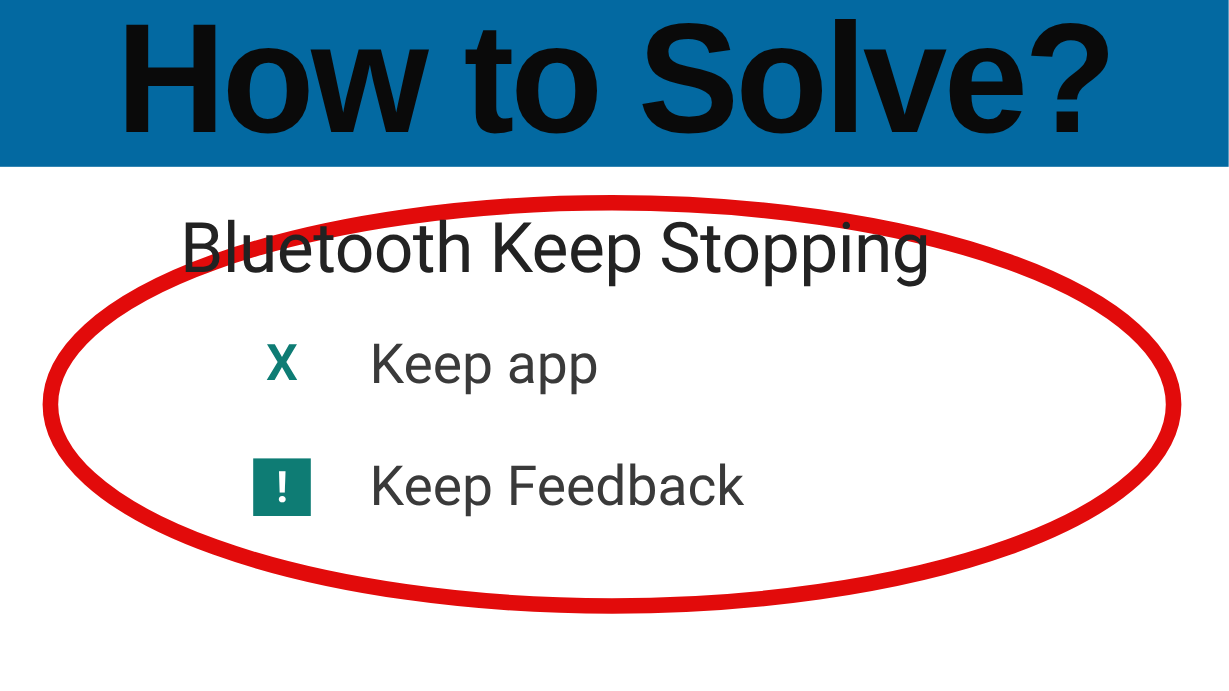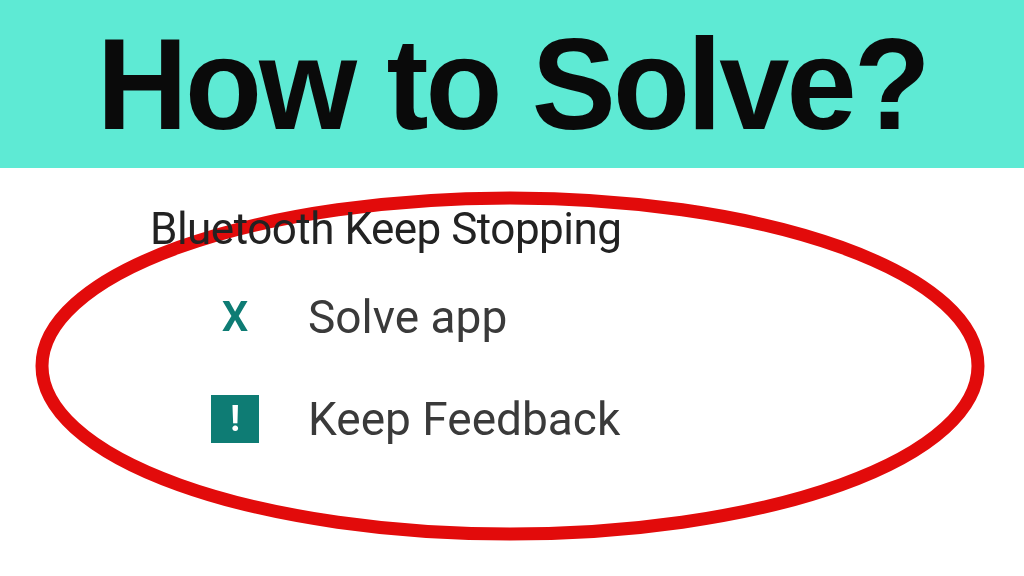--- a/index.html
+++ b/index.html
@@ -3,25 +3,25 @@
 <meta charset="utf-8">
 <style>
   * { box-sizing: border-box; margin: 0; padding: 0; }
   html, body { width: 1024px; height: 576px; overflow: hidden; }
   body {
     background: #ffffff;
     font-family: -apple-system, BlinkMacSystemFont, "Segoe UI", Roboto, Arial, sans-serif;
     position: relative;
   }
   .banner {
-    background: #5eead4;
+    background: #0369a1;
     width: 100%;
-    height: 168px;
+    height: 139px;
     display: flex;
-    align-items: center;
+    align-items: flex-start;
     justify-content: center;
   }
   .banner-text {
     font-family: "Arial Black", "Arial Bold", Arial, sans-serif;
     font-weight: 900;
     font-size: 130px;
     letter-spacing: -3px;
     color: #0a0a0a;
     line-height: 1;
     transform: scaleX(0.97);
@@ -40,21 +40,21 @@
     pointer-events: none;
   }
   .red-ellipse svg { width: 100%; height: 100%; display: block; }
   .dialog {
     position: absolute;
     left: 120px;
     top: 35px;
     width: 780px;
   }
   .dialog-title {
-    font-size: 44px;
+    font-size: 58px;
     font-weight: 400;
     color: #222;
     letter-spacing: -0.5px;
     margin-bottom: 35px;
     margin-left: 30px;
   }
   .option {
     display: flex;
     align-items: center;
     gap: 48px;
@@ -111,21 +111,21 @@
     </svg>
   </div>
 
   <div class="dialog">
     <div class="dialog-title">Bluetooth Keep Stopping</div>
 
     <div class="option">
       <div class="icon-slot">
         <span class="close-x">X</span>
       </div>
-      <div class="option-label">Solve app</div>
+      <div class="option-label">Keep app</div>
     </div>
 
     <div class="option">
       <div class="icon-slot">
         <div class="feedback-box">
             <span>!</span>
           </div>
       </div>
       <div class="option-label">Keep Feedback</div>
     </div>

